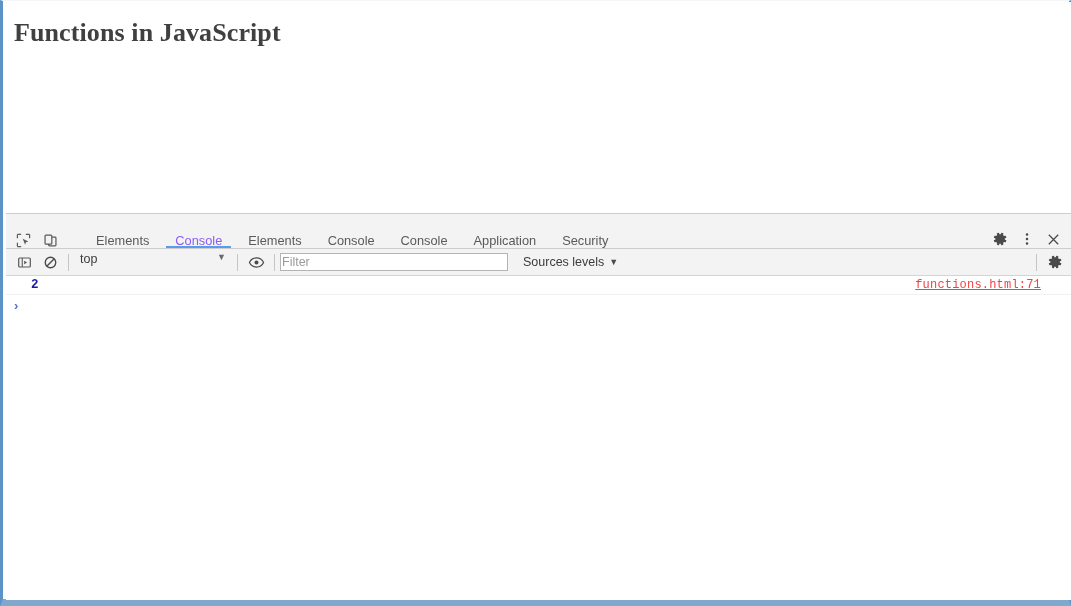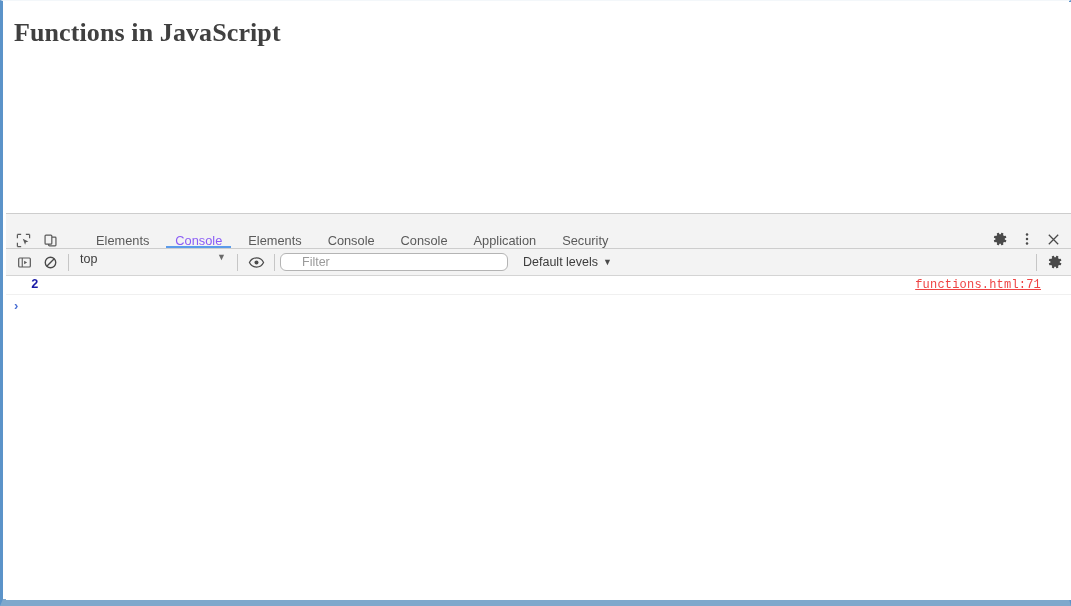--- a/index.html
+++ b/index.html
@@ -163,24 +163,24 @@
   }
   .filter-input {
     flex: 0 0 auto;
     width: 228px;
     height: 18px;
     border: 1px solid #b4b4b4;
     background: #ffffff;
     font-family: "Liberation Sans", sans-serif;
     font-size: 12.5px;
     color: #3c3c3c;
-    padding: 0 21px;
+    padding: 0 1px;
     box-sizing: border-box;
     outline: none;
-    border-radius: 6px;
+    border-radius: 0;
   }
   .filter-input::placeholder { color: #9a9a9a; }
   .levels-select {
     display: flex;
     align-items: center;
     gap: 5px;
     font-size: 12.5px;
     color: #3c3c3c;
     padding: 0 6px;
     margin-left: 9px;
@@ -359,21 +359,21 @@
           <path d="M9 4.2C5.3 4.2 2.4 7.2 1.5 9c.9 1.8 3.8 4.8 7.5 4.8s6.6-3 7.5-4.8c-.9-1.8-3.8-4.8-7.5-4.8z" fill="none" stroke="#4a4a4a" stroke-width="1.3"></path>
           <circle cx="9" cy="9" r="2.1" fill="#4a4a4a"></circle>
         </svg>
       </div>
 
       <div class="ct-sep"></div>
 
       <input class="filter-input" type="text" placeholder="Filter" style="">
 
       <div class="levels-select">
-        <span>Default levels</span>
+        <span>Sources levels</span>
         <span class="caret">▼</span>
       </div>
 
       <div class="ct-right">
         <div class="ct-sep"></div>
         <div class="ct-icon">
           <svg width="16" height="16" viewBox="0 0 16 16">
             <path fill="#4a4a4a" d="M8 5.3A2.7 2.7 0 1 0 8 10.7 2.7 2.7 0 0 0 8 5.3zm0 4.1A1.4 1.4 0 1 1 8 6.6a1.4 1.4 0 0 1 0 2.8z"></path>
             <path fill="#4a4a4a" d="M14 9.1l-1.2-.4a4.9 4.9 0 0 0 0-1.4l1.2-.4a.5.5 0 0 0 .3-.6l-.5-1.3a.5.5 0 0 0-.6-.3l-1.2.4a4.9 4.9 0 0 0-1.0-1.0l.4-1.2a.5.5 0 0 0-.3-.6L9.8 1.8a.5.5 0 0 0-.6.3l-.4 1.2a4.9 4.9 0 0 0-1.4 0l-.4-1.2a.5.5 0 0 0-.6-.3l-1.3.5a.5.5 0 0 0-.3.6l.4 1.2a4.9 4.9 0 0 0-1.0 1.0l-1.2-.4a.5.5 0 0 0-.6.3l-.5 1.3a.5.5 0 0 0 .3.6l1.2.4a4.9 4.9 0 0 0 0 1.4l-1.2.4a.5.5 0 0 0-.3.6l.5 1.3a.5.5 0 0 0 .6.3l1.2-.4a4.9 4.9 0 0 0 1.0 1.0l-.4 1.2a.5.5 0 0 0 .3.6l1.3.5a.5.5 0 0 0 .6-.3l.4-1.2a4.9 4.9 0 0 0 1.4 0l.4 1.2a.5.5 0 0 0 .6.3l1.3-.5a.5.5 0 0 0 .3-.6l-.4-1.2a4.9 4.9 0 0 0 1.0-1.0l1.2.4a.5.5 0 0 0 .6-.3l.5-1.3a.5.5 0 0 0-.3-.6z"></path>
           </svg>

